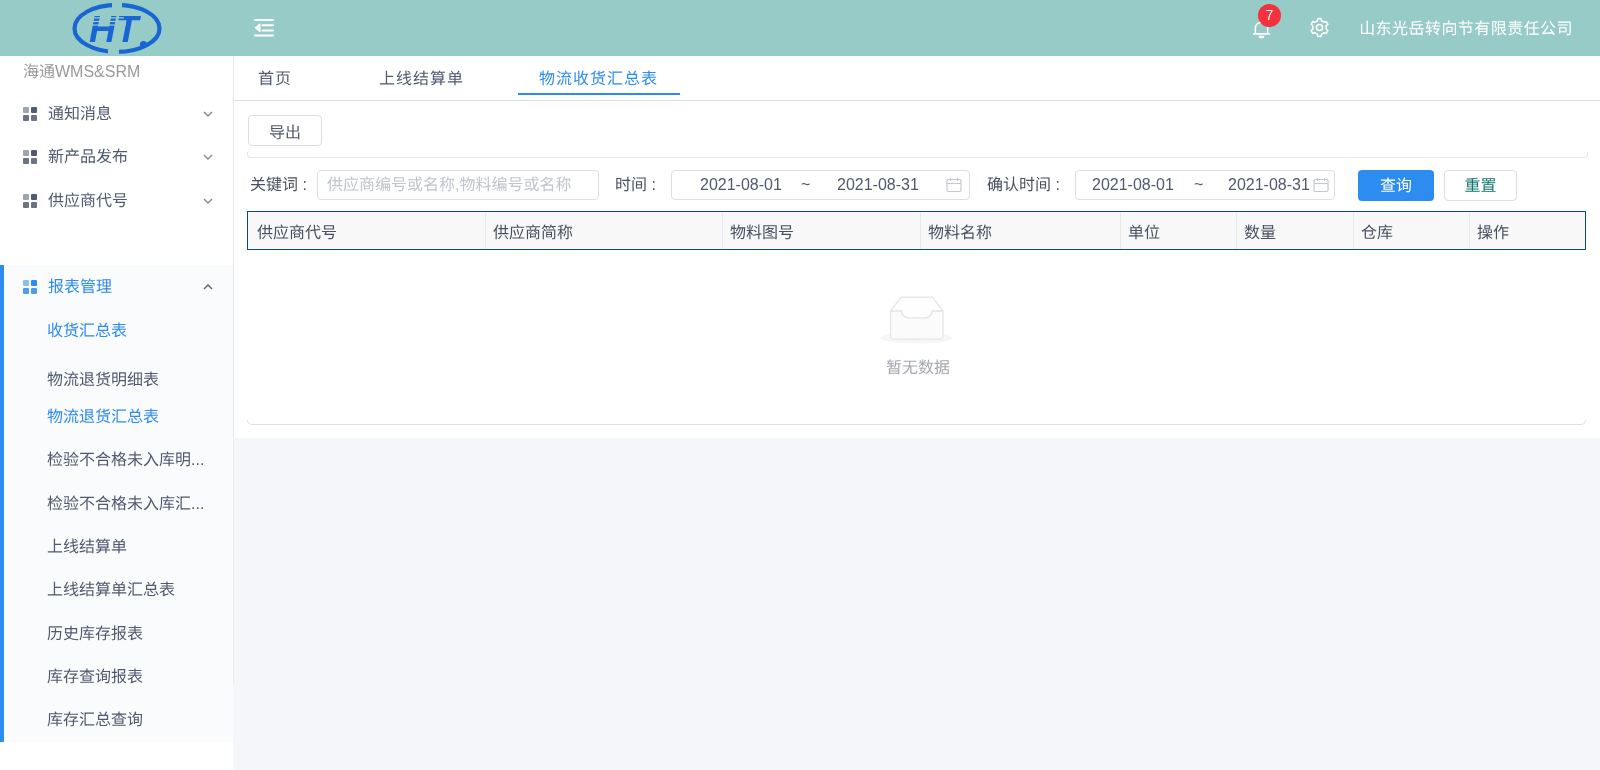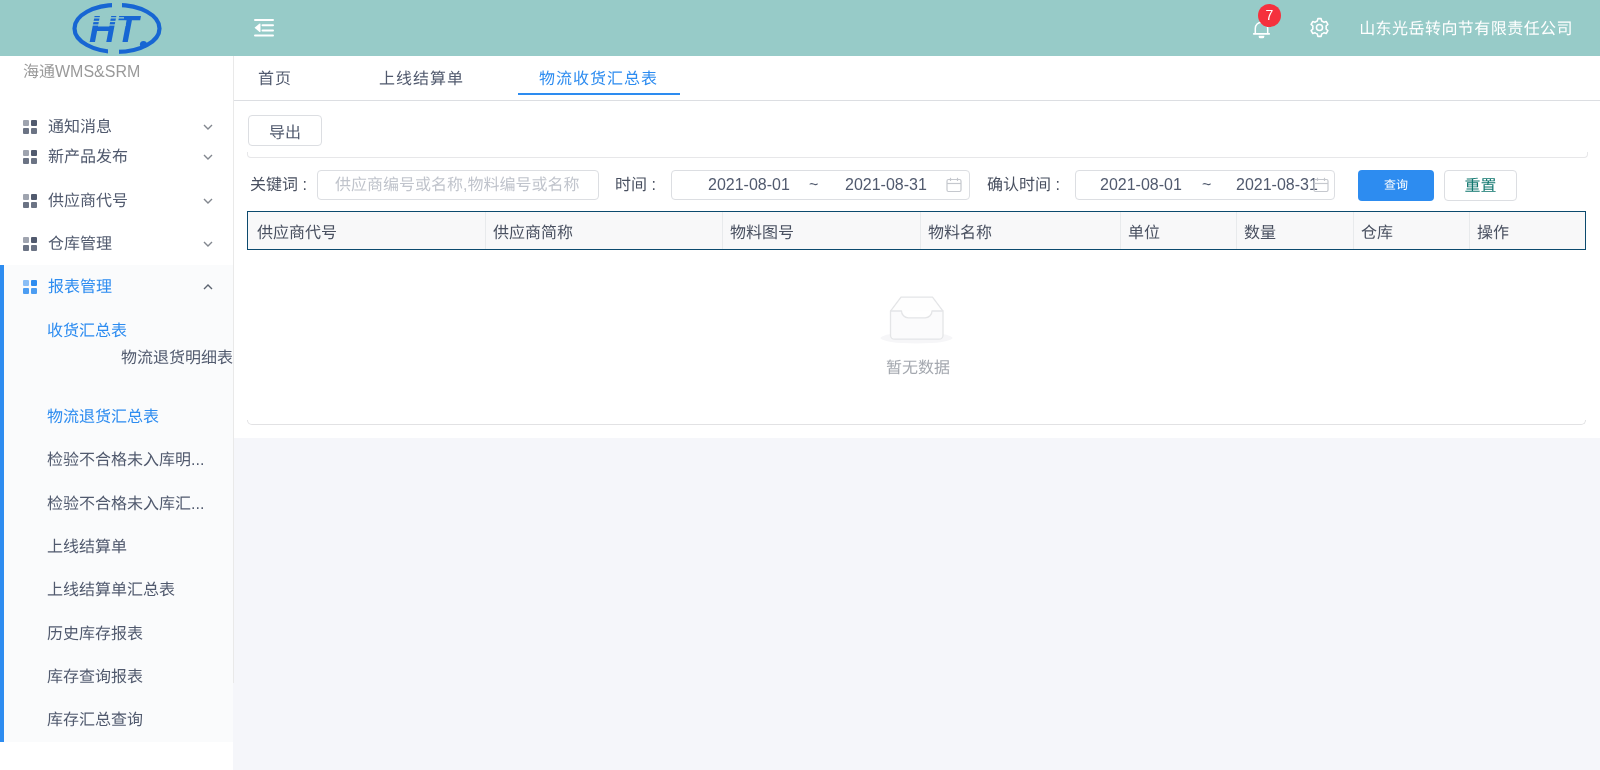--- a/index.html
+++ b/index.html
@@ -26,22 +26,22 @@
 
 #tabline{position:absolute;left:0;top:44px;width:1367px;height:1px;background:#dcdee2;}
 .tab{position:absolute;top:0;height:44px;line-height:46px;font-size:16px;color:#515a6e;letter-spacing:1px;}
 #inkbar{position:absolute;left:285px;top:37px;width:162px;height:2px;background:#2d8cf0;}
 
 #btnExport{position:absolute;left:15px;top:59px;width:72px;height:29px;border:1px solid #dcdee2;border-radius:4px;background:#fff;text-align:center;line-height:33px;font-size:16px;color:#515a6e;}
 #toolline{position:absolute;left:14px;top:96px;width:1339px;height:5px;border:1px solid #e7e7e9;border-top:none;border-radius:0 0 4px 4px;}
 
 .flabel{position:absolute;top:114px;height:30px;line-height:30px;font-size:16px;color:#495060;white-space:nowrap;}
 .finput{position:absolute;top:114px;height:28px;border:1px solid #dcdee2;border-radius:4px;background:#fff;}
-.dtext{position:absolute;top:0;height:28px;line-height:28px;font-size:16px;color:#515a6e;margin-left:8px;}
-#btnQuery{position:absolute;left:1125px;top:114px;width:76px;height:31px;background:#2d8cf0;border-radius:4px;color:#fff;font-size:12px;text-align:center;line-height:31px;box-sizing:border-box;}
+.dtext{position:absolute;top:0;height:28px;line-height:28px;font-size:16px;color:#515a6e;}
+#btnQuery{position:absolute;left:1125px;top:114px;width:76px;height:31px;background:#2d8cf0;border-radius:4px;color:#fff;font-size:16px;text-align:center;line-height:31px;box-sizing:border-box;}
 #btnReset{position:absolute;left:1211px;top:114px;width:73px;height:31px;background:#fff;border:1px solid #dcdee2;border-radius:4px;color:#0f766e;font-size:16px;text-align:center;line-height:29px;box-sizing:border-box;}
 
 #thead{position:absolute;left:14px;top:155px;width:1339px;height:39px;background:#f8f8f9;border:1px solid #0c4a6e;box-sizing:border-box;}
 .th{position:absolute;top:0;height:37px;line-height:41px;font-size:16px;color:#495060;padding-left:7px;box-sizing:border-box;border-right:1px solid #e8eaec;}
 
 #emptytext{position:absolute;left:630px;top:298px;width:110px;text-align:center;font-size:16px;color:#a4a8af;}
 
 #cardbot{position:absolute;left:14px;top:364px;width:1339px;height:5px;border:1px solid #e2e2e4;border-top:none;border-radius:0 0 5px 5px;box-sizing:border-box;}
 svg{display:block;}
 </style>
@@ -83,21 +83,21 @@
     </g>
   </svg>
   <div id="company">山东光岳转向节有限责任公司</div>
 </div>
 
 <div id="side">
   <div id="brand">海通WMS&amp;SRM</div>
   <div id="secbg"></div>
   <div id="bluebar"></div>
 
-  <div class="mrow" style="top:49px;padding-left:13px;">
+  <div class="mrow" style="top:36px;padding-left:13px;">
     <svg class="ico" width="14" height="14" viewBox="0 0 14 14">
         <g fill="#515a6e">
           <rect x="0" y="0" width="6" height="6" rx="1" opacity="0.55"></rect>
           <rect x="8" y="0" width="6" height="6" rx="1"></rect>
           <rect x="0" y="8" width="6" height="6" rx="1" opacity="0.85"></rect>
           <rect x="8" y="8" width="6" height="6" rx="1" opacity="0.85"></rect>
         </g>
       </svg>
     <span class="txt">通知消息</span>
     <svg class="chev" width="10" height="6" viewBox="0 0 10 6">
@@ -125,51 +125,37 @@
           <rect x="8" y="0" width="6" height="6" rx="1"></rect>
           <rect x="0" y="8" width="6" height="6" rx="1" opacity="0.85"></rect>
           <rect x="8" y="8" width="6" height="6" rx="1" opacity="0.85"></rect>
         </g>
       </svg>
     <span class="txt">供应商代号</span>
     <svg class="chev" width="10" height="6" viewBox="0 0 10 6">
         <path d="M1 1 L5 5 L9 1" fill="none" stroke="#82878f" stroke-width="1.4"></path>
       </svg>
   </div>
-  <div class="mrow" style="top:166px;">
-    <svg class="ico" width="14" height="14" viewBox="0 0 14 14">
-        <g fill="#515a6e">
-          <rect x="0" y="0" width="6" height="6" rx="1" opacity="0.55"></rect>
-          <rect x="8" y="0" width="6" height="6" rx="1"></rect>
-          <rect x="0" y="8" width="6" height="6" rx="1" opacity="0.85"></rect>
-          <rect x="8" y="8" width="6" height="6" rx="1" opacity="0.85"></rect>
-        </g>
-      </svg>
-    <span class="txt">仓库管理</span>
-    <svg class="chev" width="10" height="6" viewBox="0 0 10 6">
-        <path d="M1 1 L5 5 L9 1" fill="none" stroke="#82878f" stroke-width="1.4"></path>
-      </svg>
-  </div>
   <div class="mrow" style="top:209px;">
     <svg class="ico" width="14" height="14" viewBox="0 0 14 14">
         <g fill="#2d8cf0">
           <rect x="0" y="0" width="6" height="6" rx="1" opacity="0.55"></rect>
           <rect x="8" y="0" width="6" height="6" rx="1"></rect>
           <rect x="0" y="8" width="6" height="6" rx="1" opacity="0.85"></rect>
           <rect x="8" y="8" width="6" height="6" rx="1" opacity="0.85"></rect>
         </g>
       </svg>
     <span class="txt blue">报表管理</span>
     <svg class="chev" width="10" height="6" viewBox="0 0 10 6">
         <path d="M1 5 L5 1 L9 5" fill="none" stroke="#5c6370" stroke-width="1.4"></path>
       </svg>
   </div>
 
   <div class="sub blue" style="top:253px;">收货汇总表</div>
-  <div class="sub" style="top:280px;text-align:right;">物流退货明细表</div>
+  <div class="sub" style="top:302px;">物流退货明细表</div>
   <div class="sub blue" style="top:339px;">物流退货汇总表</div>
   <div class="sub" style="top:382px;">检验不合格未入库明...</div>
   <div class="sub" style="top:426px;">检验不合格未入库汇...</div>
   <div class="sub" style="top:469px;">上线结算单</div>
   <div class="sub" style="top:512px;">上线结算单汇总表</div>
   <div class="sub" style="top:556px;">历史库存报表</div>
   <div class="sub" style="top:599px;">库存查询报表</div>
   <div class="sub" style="top:642px;">库存汇总查询</div>
 </div>
 

